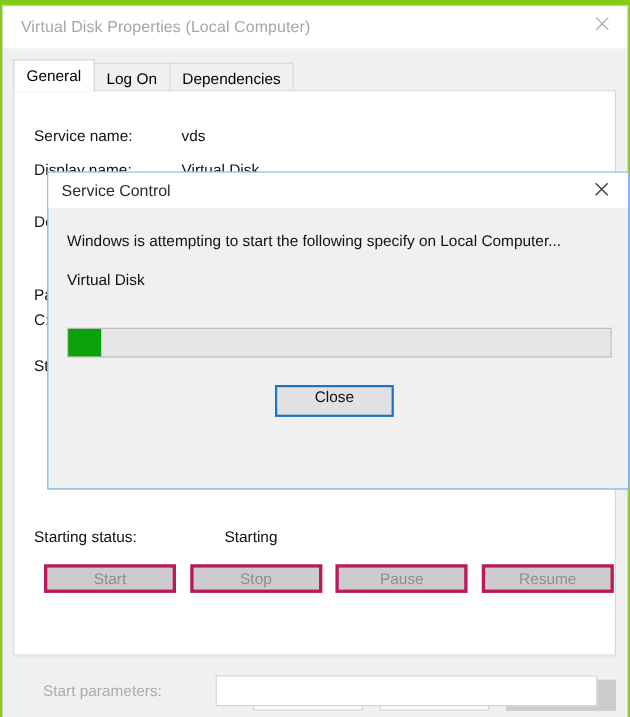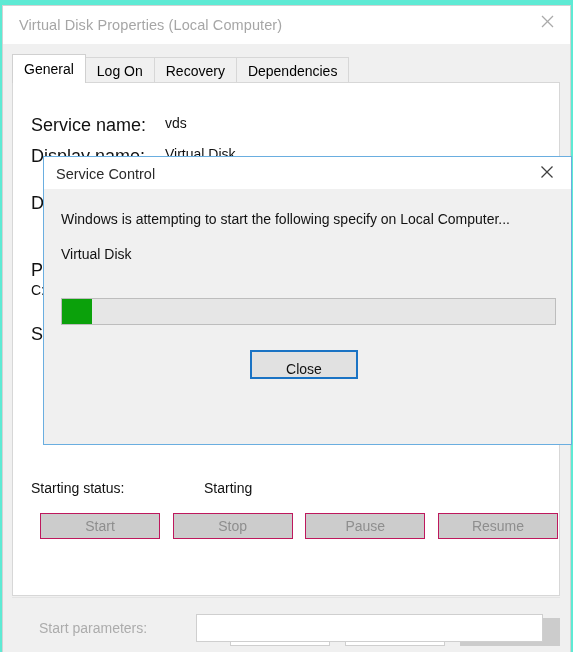--- a/index.html
+++ b/index.html
@@ -10,21 +10,21 @@
   body {
     font-family: "Liberation Sans", sans-serif;
     -webkit-font-smoothing: antialiased;
   }
 
   #screen {
     position: relative;
     width: 573px;
     height: 652px;
     overflow: hidden;
-    background: #5eead4;
+    background: #84cc16;
   }
 
   
   .props-window {
     position: absolute;
     left: 2px;
     top: 5px;
     width: 569px;
     height: 647px;
     background: #f0f0f0;
@@ -97,42 +97,42 @@
     position: absolute;
     left: 9px;
     top: 76px;
     width: 548px;
     height: 514px;
     background: #ffffff;
     border: 1px solid #d7d7d7;
     box-sizing: border-box;
     z-index: 1;
   }
-  .field-label { position: absolute; font-size: 18px; color: #111; white-space: nowrap; }
+  .field-label { position: absolute; font-size: 14px; color: #111; white-space: nowrap; }
   .field-value { position: absolute; font-size: 14px; color: #111; white-space: nowrap; }
 
   .status-label { position: absolute; left: 18px; top: 397px; font-size: 14px; color: #111; }
   .status-value { position: absolute; left: 152px; top: 397px; font-size: 14px; color: #111; margin-left: 39px; }
 
   
   .ctrl-row {
     position: absolute;
     left: 27px;
     top: 430px;
     width: 518px;
     display: flex;
     justify-content: space-between;
   }
   .ctrl-btn {
     width: 120px;
     height: 26px;
     font-size: 14px;
     background: #cccccc;
     color: #8e8e8e;
-    border: 1px solid #be185d;
+    border: 3px solid #be185d;
     display: flex;
     align-items: center;
     justify-content: center;
     box-sizing: border-box;
   }
 
   .hint-text {
     position: absolute;
     left: 26px;
     top: 476px;
@@ -267,21 +267,21 @@
   .sc-close-btn {
     position: absolute;
     left: 206px;
     top: 193px;
     width: 108px;
     height: 29px;
     background: #e1e1e1;
     border: 2px solid #1a73c4;
     box-sizing: border-box;
     display: flex;
-    align-items: flex-end;
+    align-items: flex-start;
     justify-content: center;
     font-size: 14px;
     color: #111111;
   }
 
   .divider-line {
     position: absolute;
     left: 9px;
     top: 591px;
     width: 548px;
@@ -305,23 +305,20 @@
         </svg>
       </div>
     </div>
 
     <div class="tabstrip">
       <div class="tab active">
         <span>General</span>
       </div>
       <div class="tab">
         <span>Log On</span>
-      </div>
-      <div class="tab">
-        <span>Recovery</span>
       </div>
       <div class="tab">
         <span>Dependencies</span>
       </div>
     </div>
 
     <div class="tabpanel">
 
       <span class="field-label" style="left:18px; top:32px;">Service name:</span>
       <span class="field-value" style="left:152px; top:32px;">vds</span>

